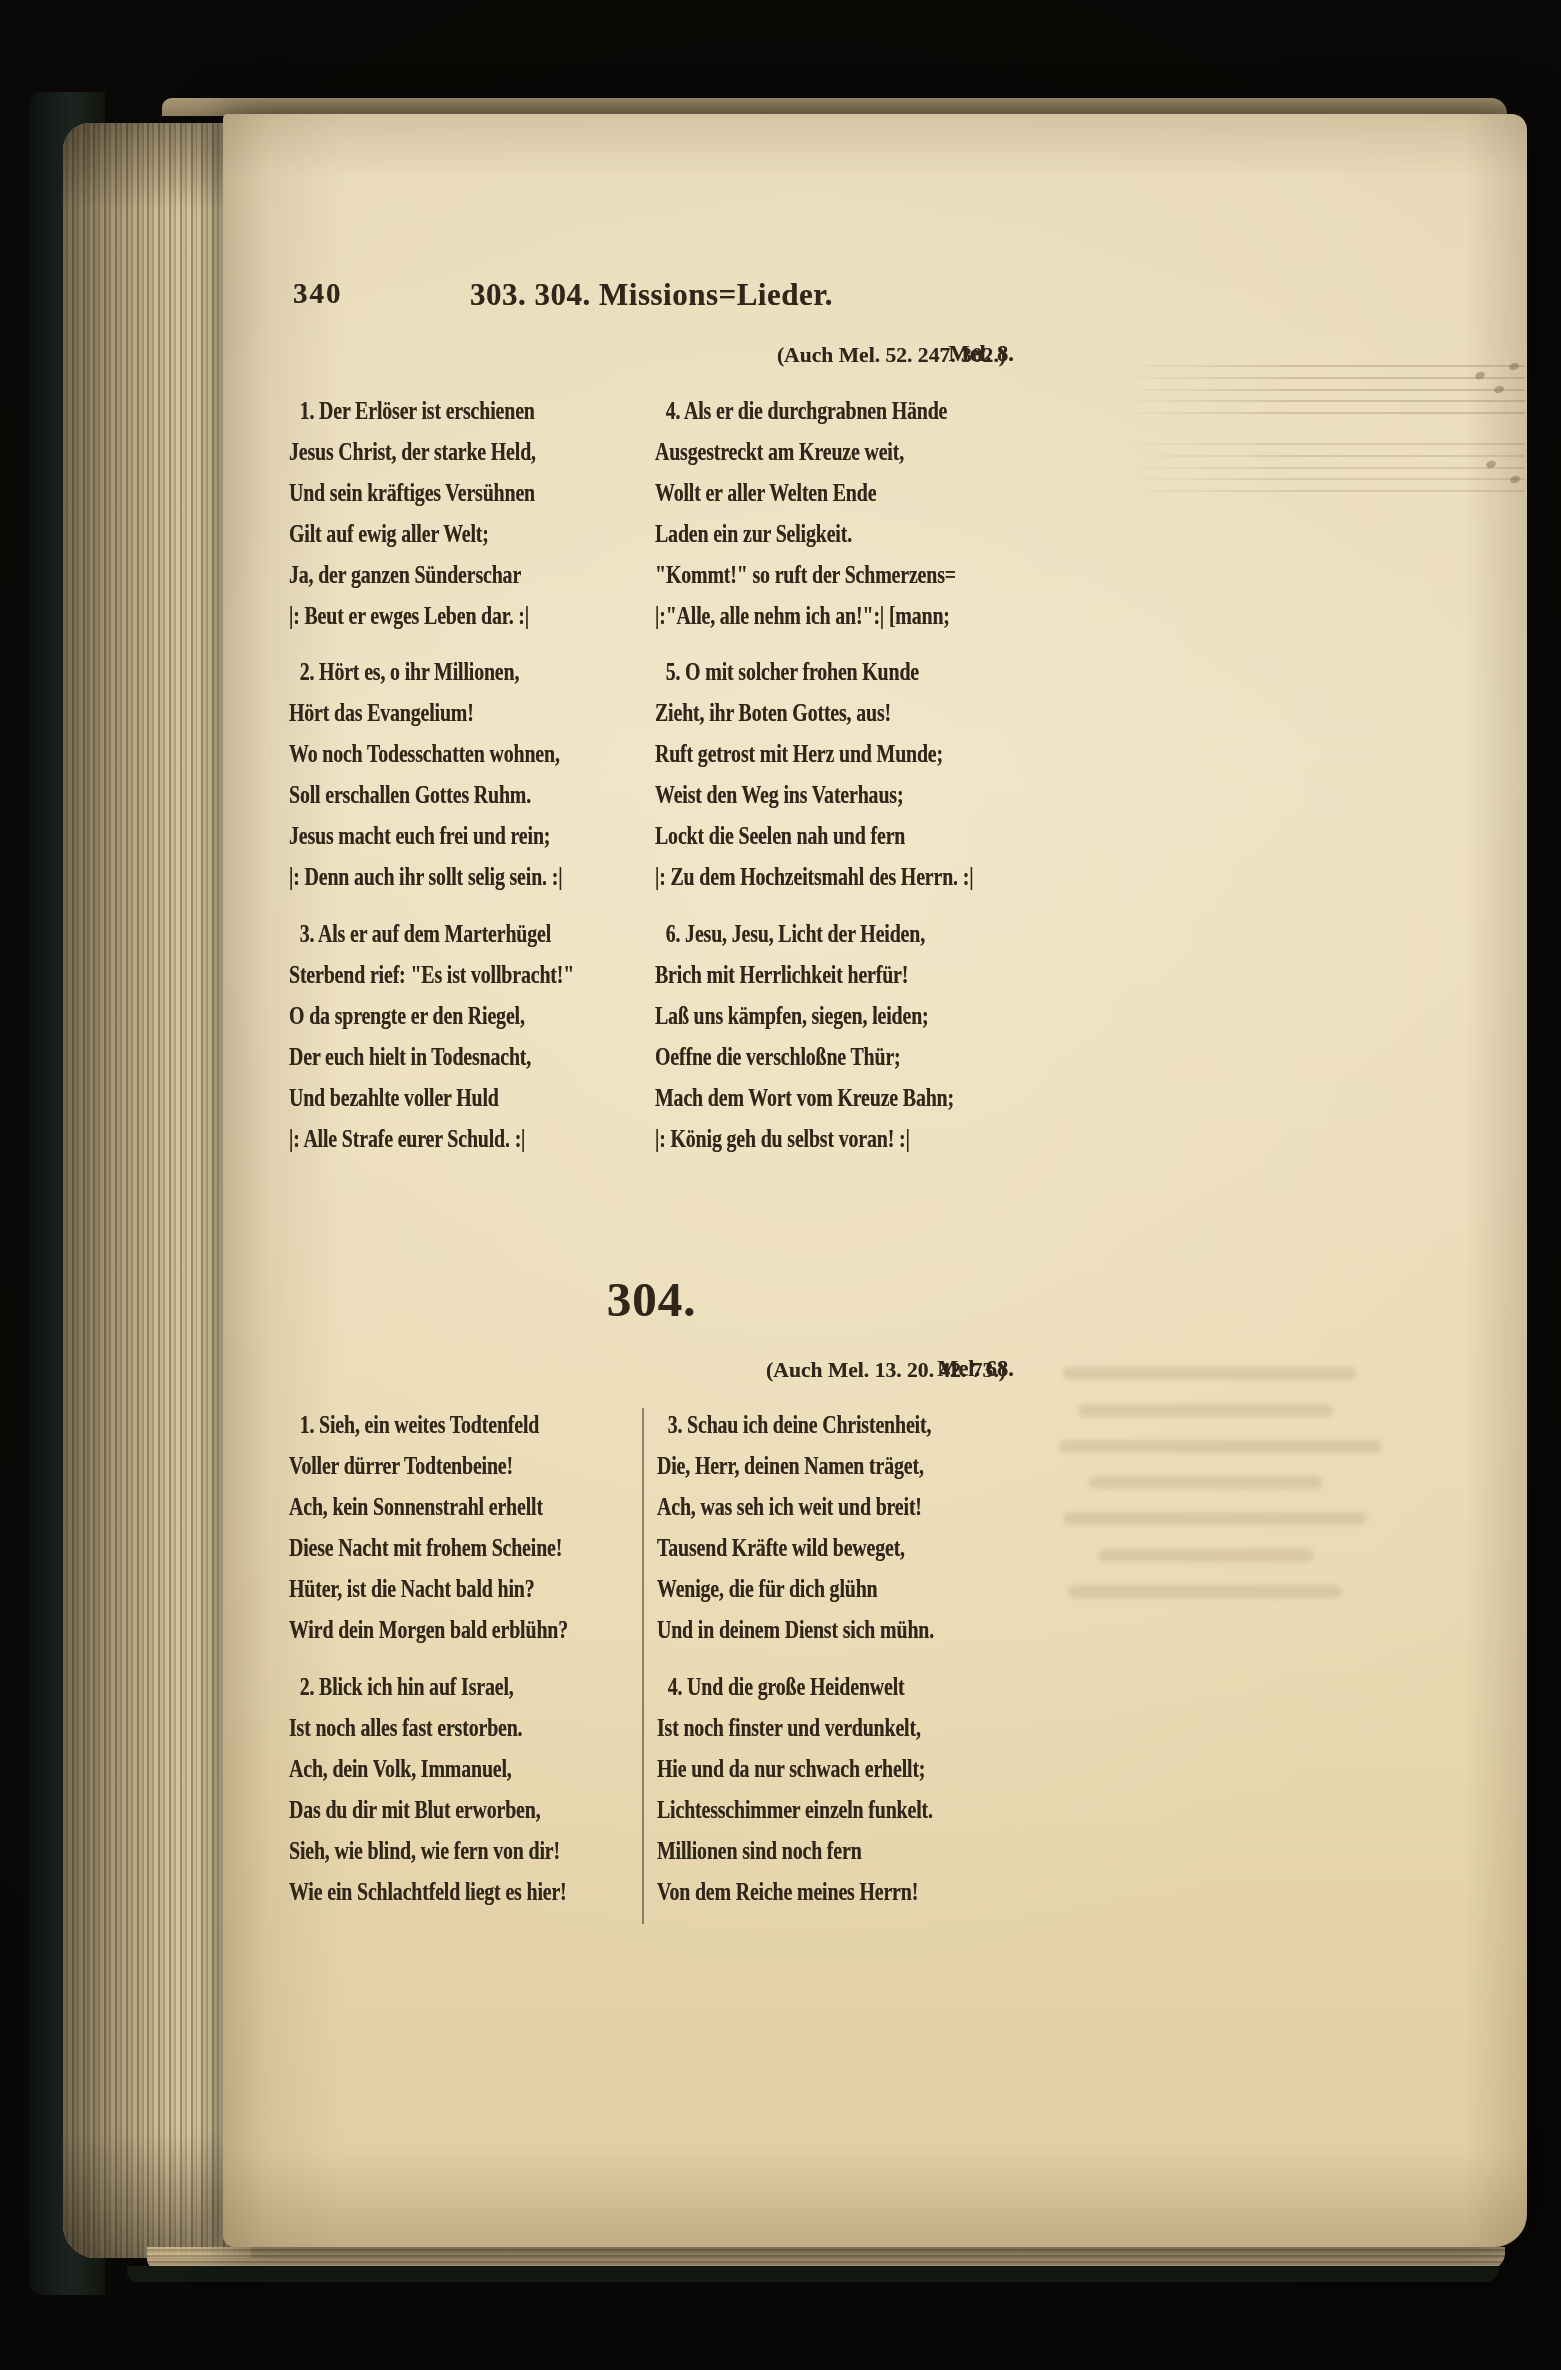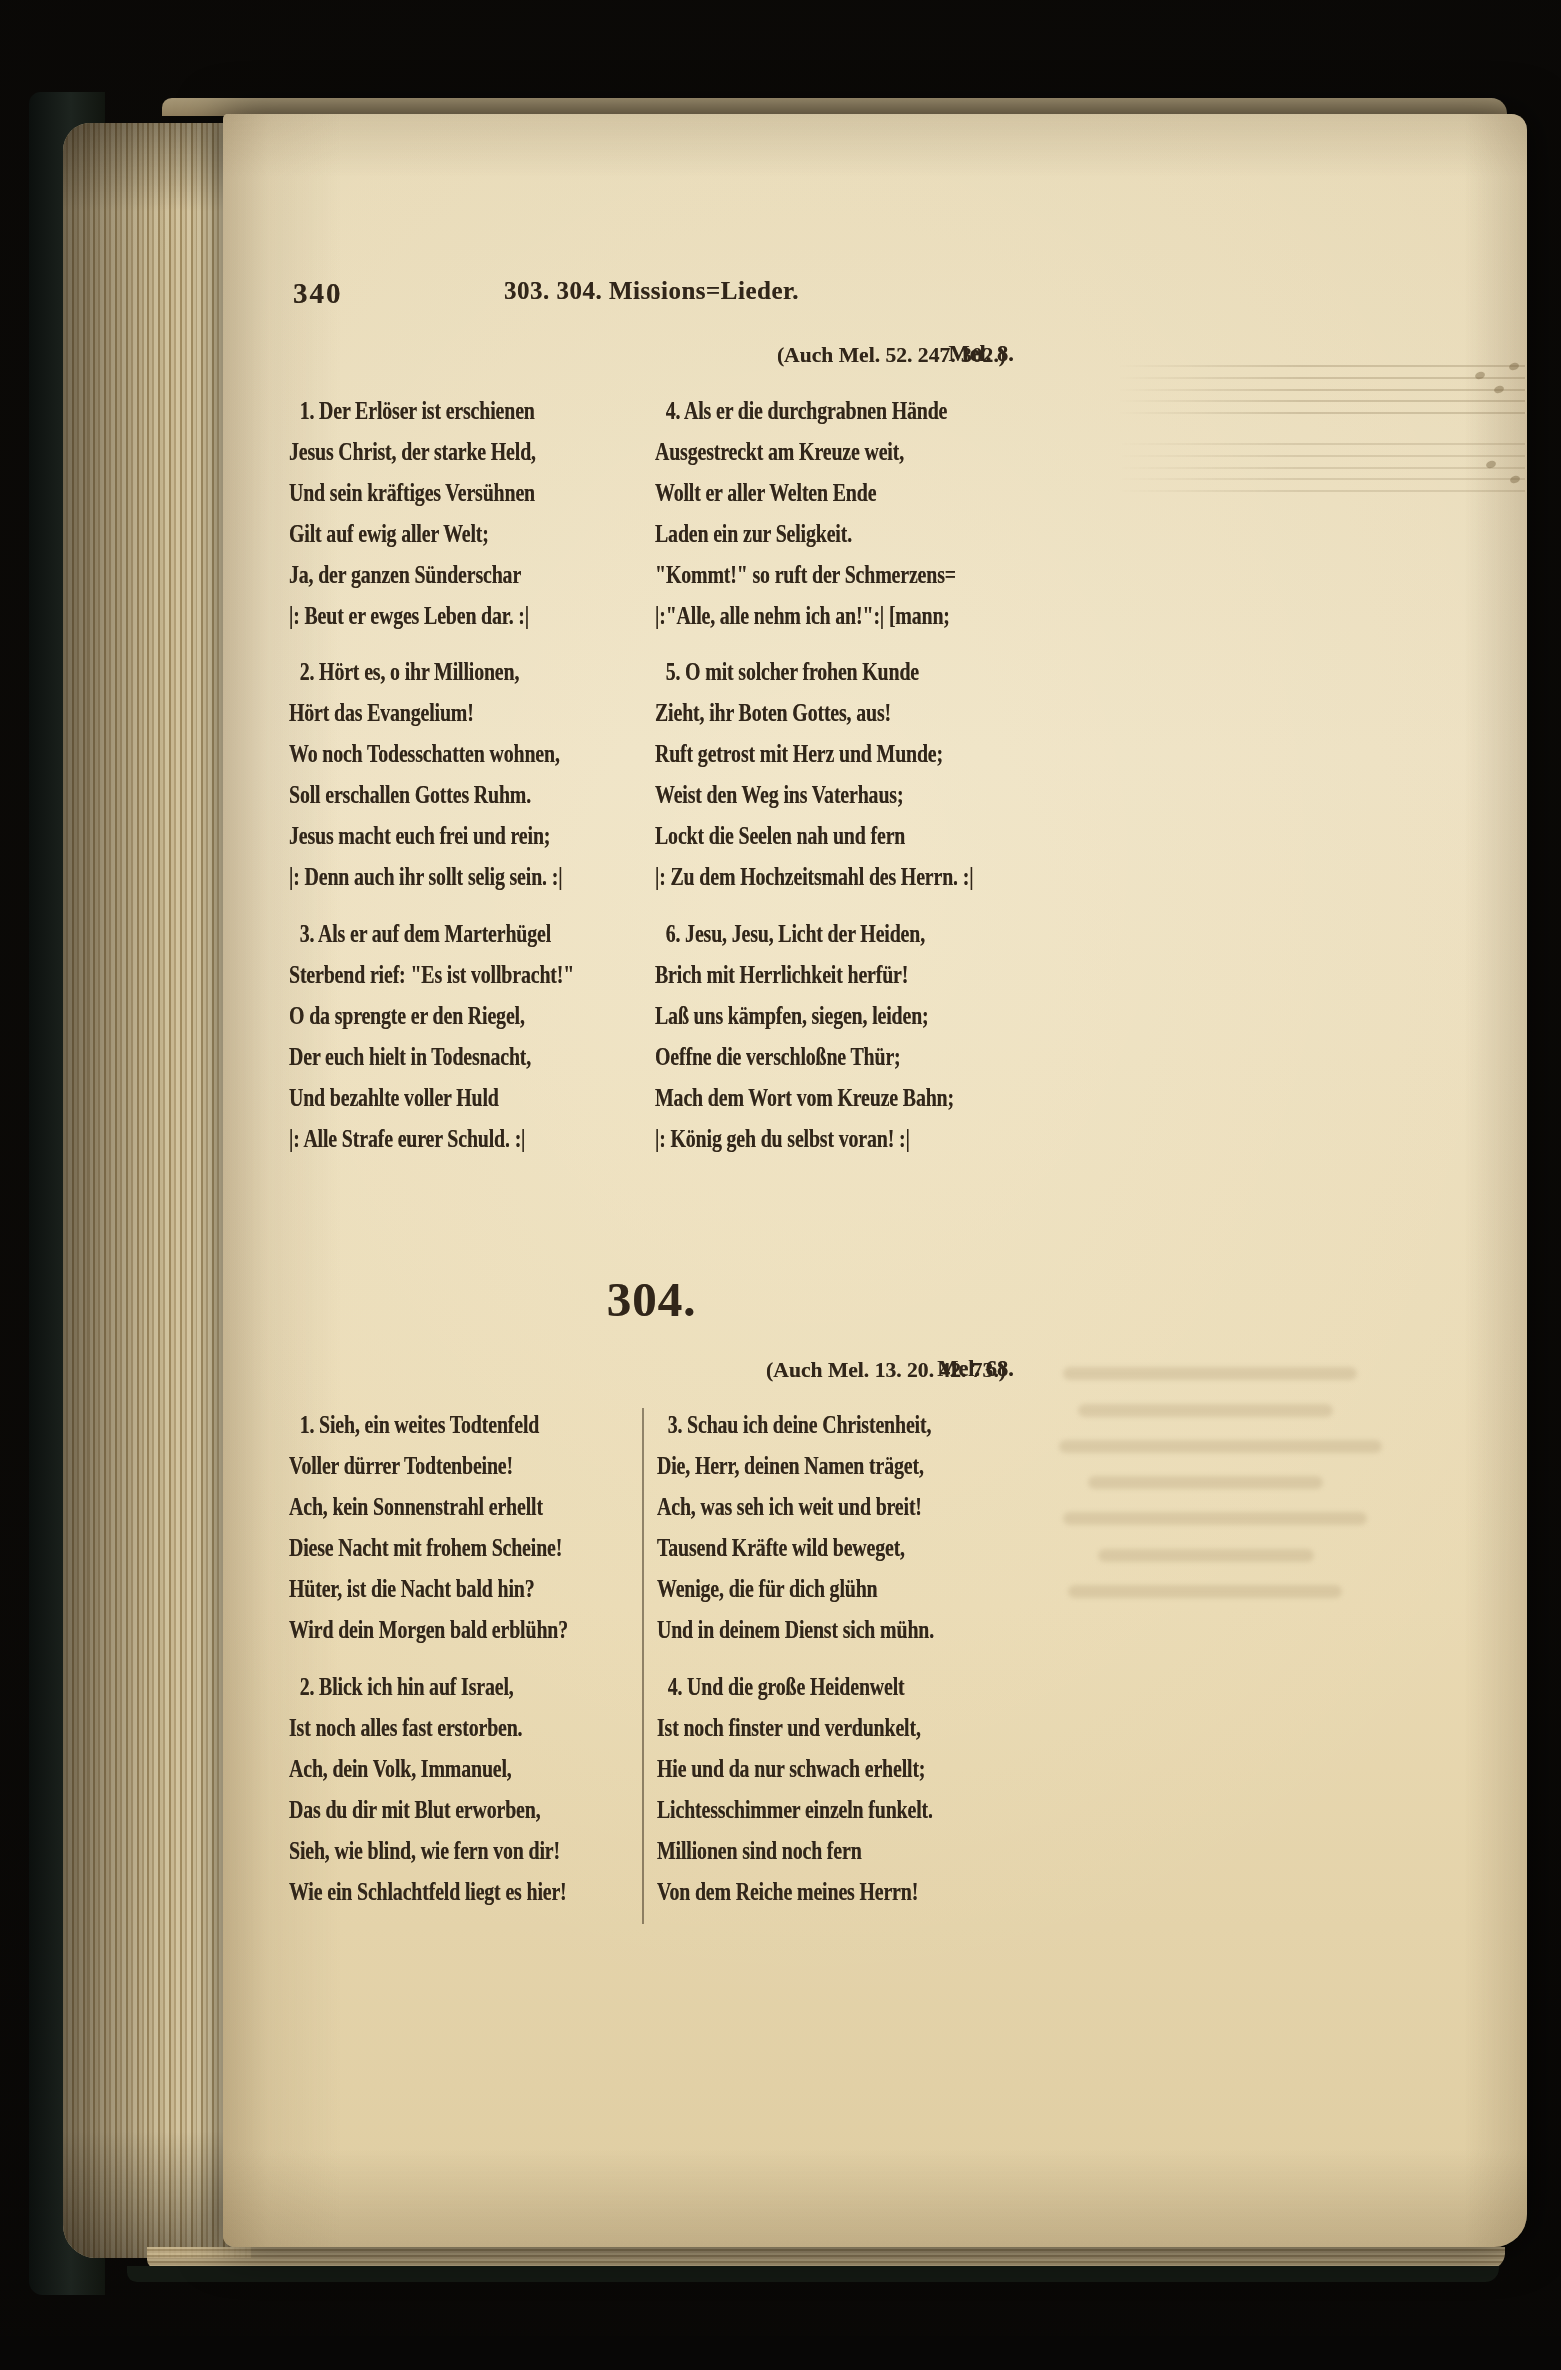--- a/index.html
+++ b/index.html
@@ -123,21 +123,21 @@
     color: #31261a;
     text-shadow: 0 0 0.6px rgba(52,40,24,.55);
   }
   .header-row { position: relative; height: 35px; }
   .pagenum {
     position: absolute; left: 3.9px; top: 0;
     font-size: 29px; font-weight: 700; letter-spacing: 2px;
   }
   .runtitle {
     display: block; text-align: center;
-    font-size: 25px; font-weight: 700; letter-spacing: 0.5px;
+    font-size: 31px; font-weight: 700; letter-spacing: 0.5px;
   }
   .hymn-number {
     margin: 37px 0 0;
     text-align: center;
     font-size: 49px; font-weight: 700; line-height: 1.1;
     letter-spacing: 1px;
   }
   .hymn-2 .hymn-number { margin-top: 98px; }
   .mel-row {
     position: relative;

